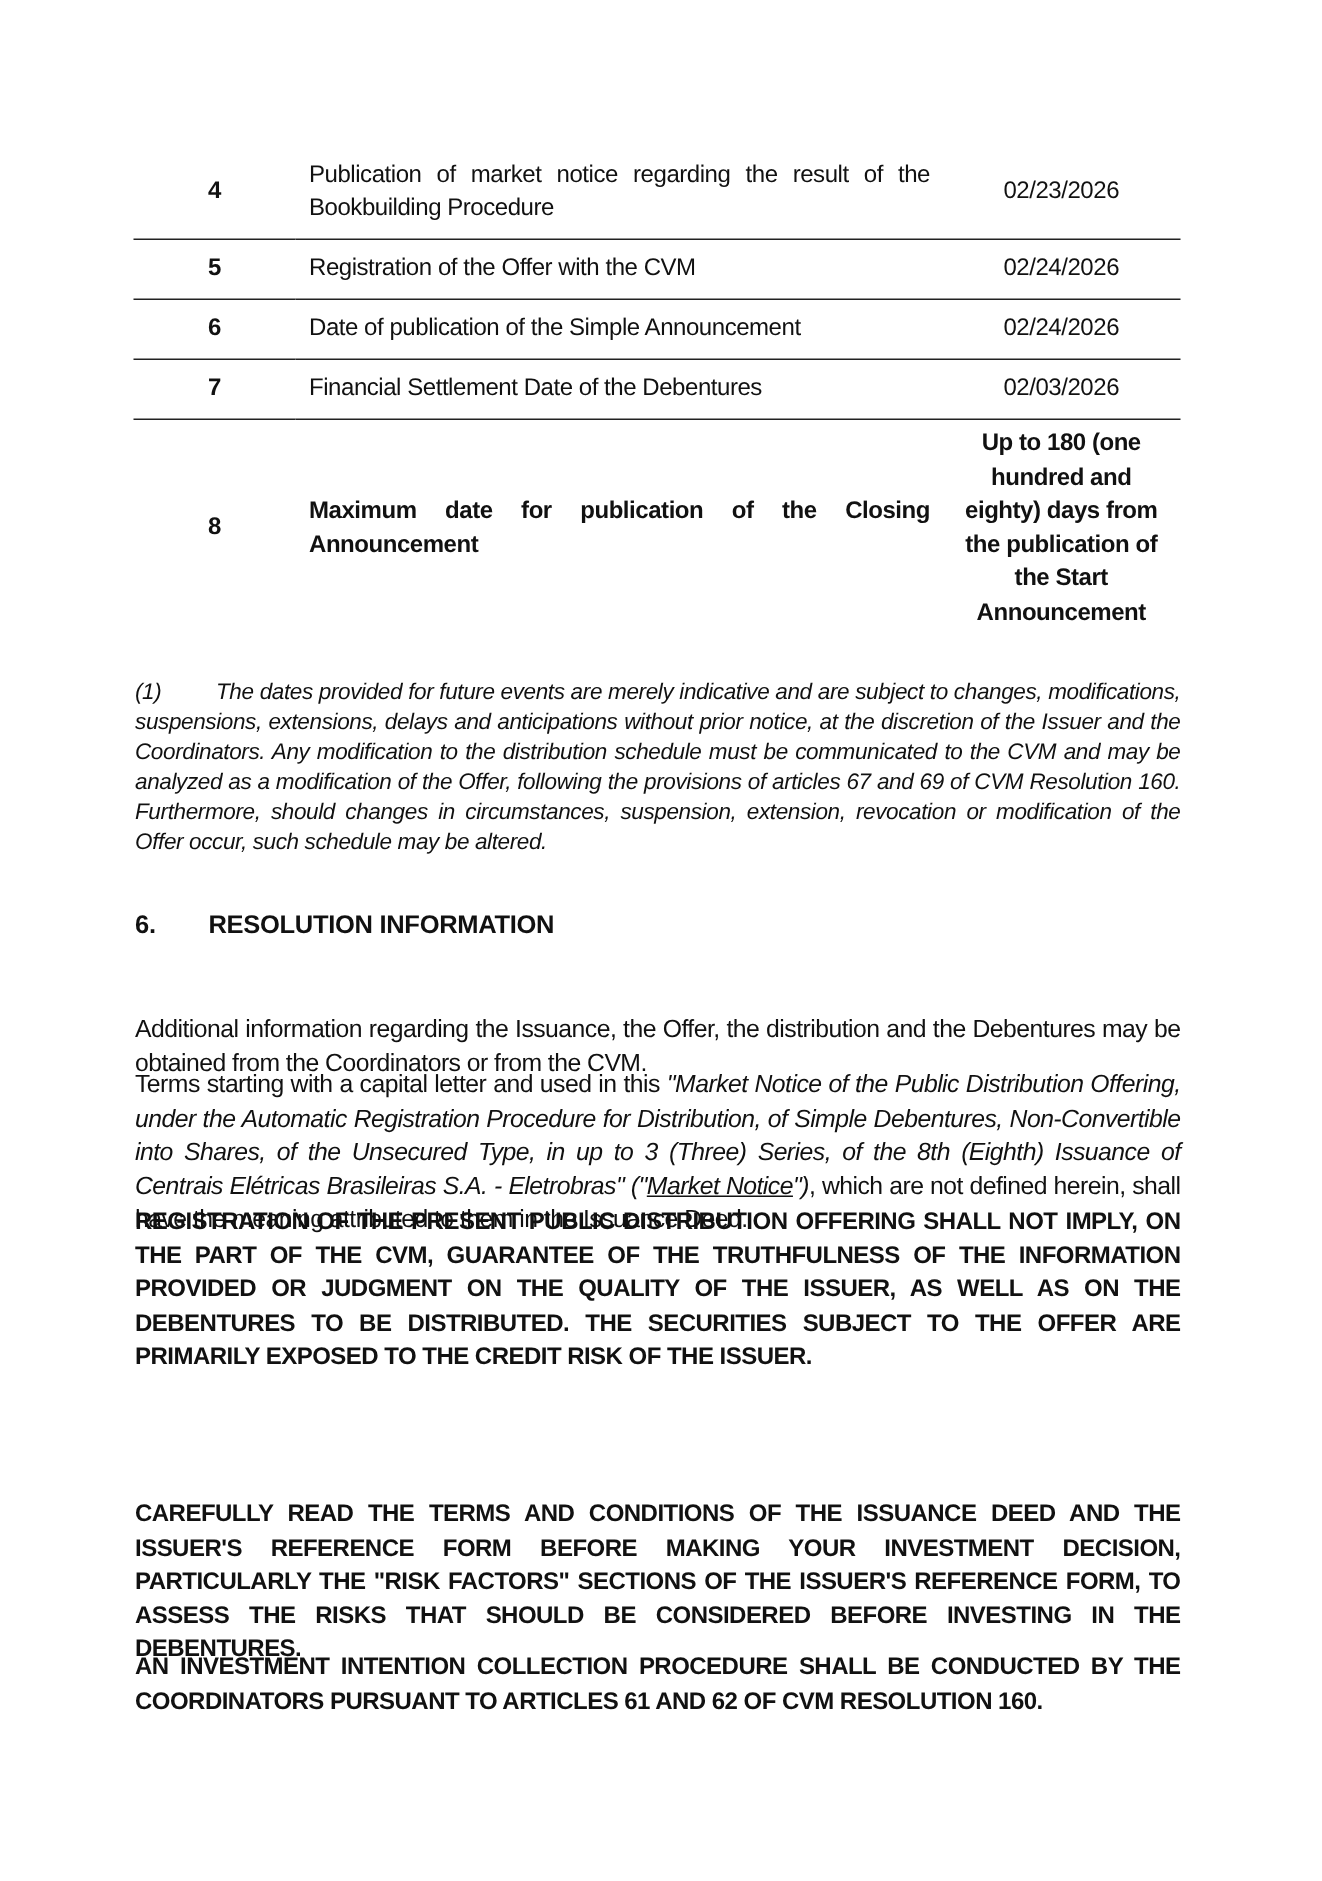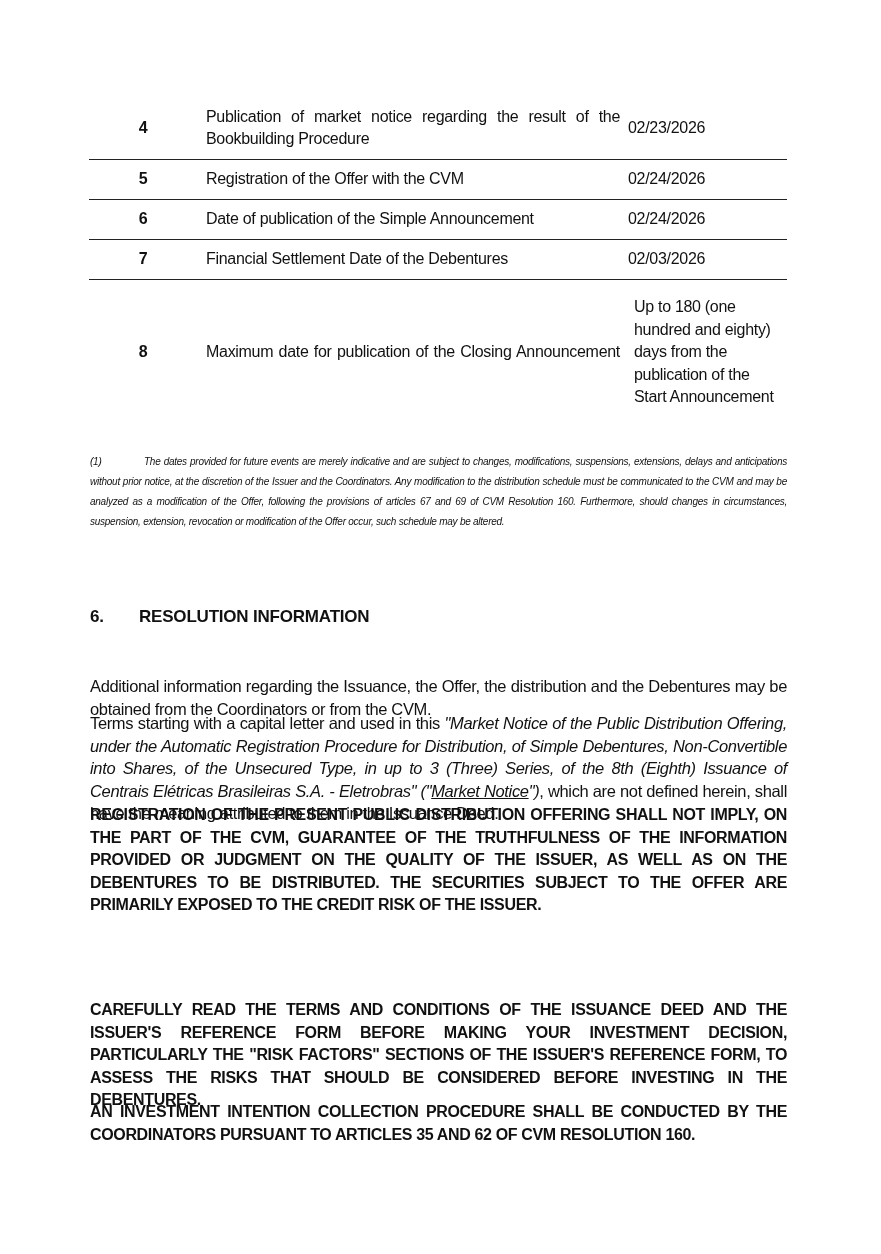--- a/index.html
+++ b/index.html
@@ -10,31 +10,31 @@
 
     table.schedule {
       position: absolute; left: 89px; top: 97px; width: 698px;
       border-collapse: collapse; font-size: 16px; line-height: 22.5px;
     }
     table.schedule td { padding: 0; vertical-align: middle; }
     table.schedule tr { border-bottom: 1px solid #222; }
     table.schedule tr:last-child { border-bottom: none; }
     td.num { width: 108px; text-align: center; font-weight: bold; }
     td.desc { width: 414px; padding-left: 9px !important; padding-right: 8px !important; text-align: justify; }
-    td.date { }
+    td.date { text-align: center; }
     tr.r4 td { height: 62px; }
     tr.r5 td, tr.r6 td, tr.r7 td { height: 39px; }
-    tr.r8 td { height: 145px; }
+    tr.r8 td { height: 145px; font-weight: bold; }
     tr.r8 td.desc { text-align-last: justify; }
 
     .fontc { font-family: "Liberation Sans Narrow", "Liberation Sans", sans-serif; letter-spacing: -0.3px; }
 
     .footnotes {
       position: absolute; left: 90px; top: 452px; width: 697px;
-      font-size: 10px; line-height: 20px; font-style: italic; text-align: justify;
+      font-size: 15px; line-height: 20px; font-style: italic; text-align: justify;
       letter-spacing: -0.25px;
     }
     .footnotes .fn-mark { display: inline-block; width: 54px; }
 
     .heading {
       position: absolute; left: 90px; top: 607px; font-size: 17px; font-weight: bold; letter-spacing: -0.2px;
     }
     .heading .hnum { display: inline-block; width: 49px; }
 
     .para {
@@ -96,13 +96,13 @@
 <div class="heading fontc">
   <span class="hnum">6.</span><span>RESOLUTION INFORMATION</span>
 </div>
 
 <div class="para p1 fontc">Additional information regarding the Issuance, the Offer, the distribution and the Debentures may be obtained from the Coordinators or from the CVM.</div>
 
 <div class="para p2 fontc"><span>Terms starting with a capital letter and used in this </span><span class="it">"Market Notice of the Public Distribution Offering, under the Automatic Registration Procedure for Distribution, of Simple Debentures, Non-Convertible into Shares, of the Unsecured Type, in up to 3 (Three) Series, of the 8th (Eighth) Issuance of Centrais Elétricas Brasileiras S.A. - Eletrobras" ("</span><u class="it">Market Notice</u><span class="it">")</span><span>, which are not defined herein, shall have the meaning attributed to them in the Issuance Deed.</span></div>
 
 <div class="caps c1 fontc">REGISTRATION OF THE PRESENT PUBLIC DISTRIBUTION OFFERING SHALL NOT IMPLY, ON THE PART OF THE CVM, GUARANTEE OF THE TRUTHFULNESS OF THE INFORMATION PROVIDED OR JUDGMENT ON THE QUALITY OF THE ISSUER, AS WELL AS ON THE DEBENTURES TO BE DISTRIBUTED. THE SECURITIES SUBJECT TO THE OFFER ARE PRIMARILY EXPOSED TO THE CREDIT RISK OF THE ISSUER.</div>
 <div class="caps c2 fontc">CAREFULLY READ THE TERMS AND CONDITIONS OF THE ISSUANCE DEED AND THE ISSUER'S REFERENCE FORM BEFORE MAKING YOUR INVESTMENT DECISION, PARTICULARLY THE "RISK FACTORS" SECTIONS OF THE ISSUER'S REFERENCE FORM, TO ASSESS THE RISKS THAT SHOULD BE CONSIDERED BEFORE INVESTING IN THE DEBENTURES.</div>
-<div class="caps c3 fontc">AN INVESTMENT INTENTION COLLECTION PROCEDURE SHALL BE CONDUCTED BY THE COORDINATORS PURSUANT TO ARTICLES 35 AND 62 OF CVM RESOLUTION 160.</div>
+<div class="caps c3 fontc">AN INVESTMENT INTENTION COLLECTION PROCEDURE SHALL BE CONDUCTED BY THE COORDINATORS PURSUANT TO ARTICLES 61 AND 62 OF CVM RESOLUTION 160.</div>
 
 </body></html>

